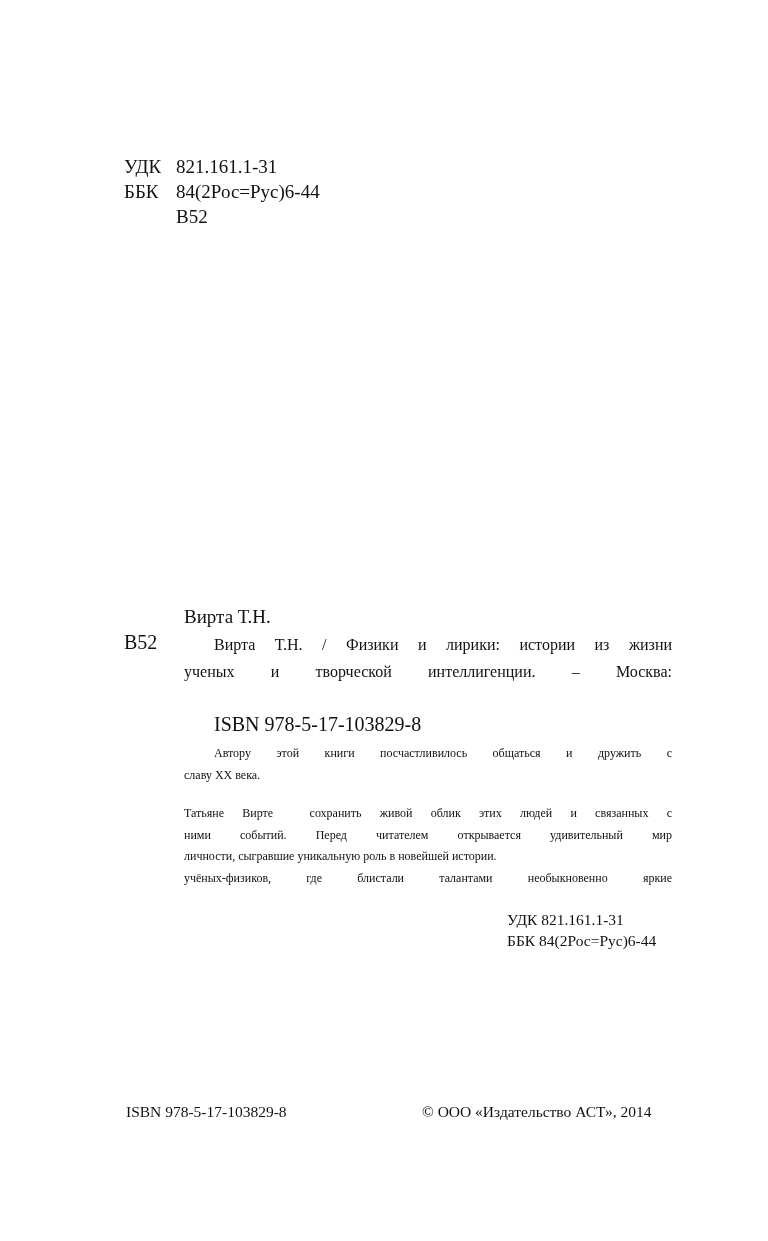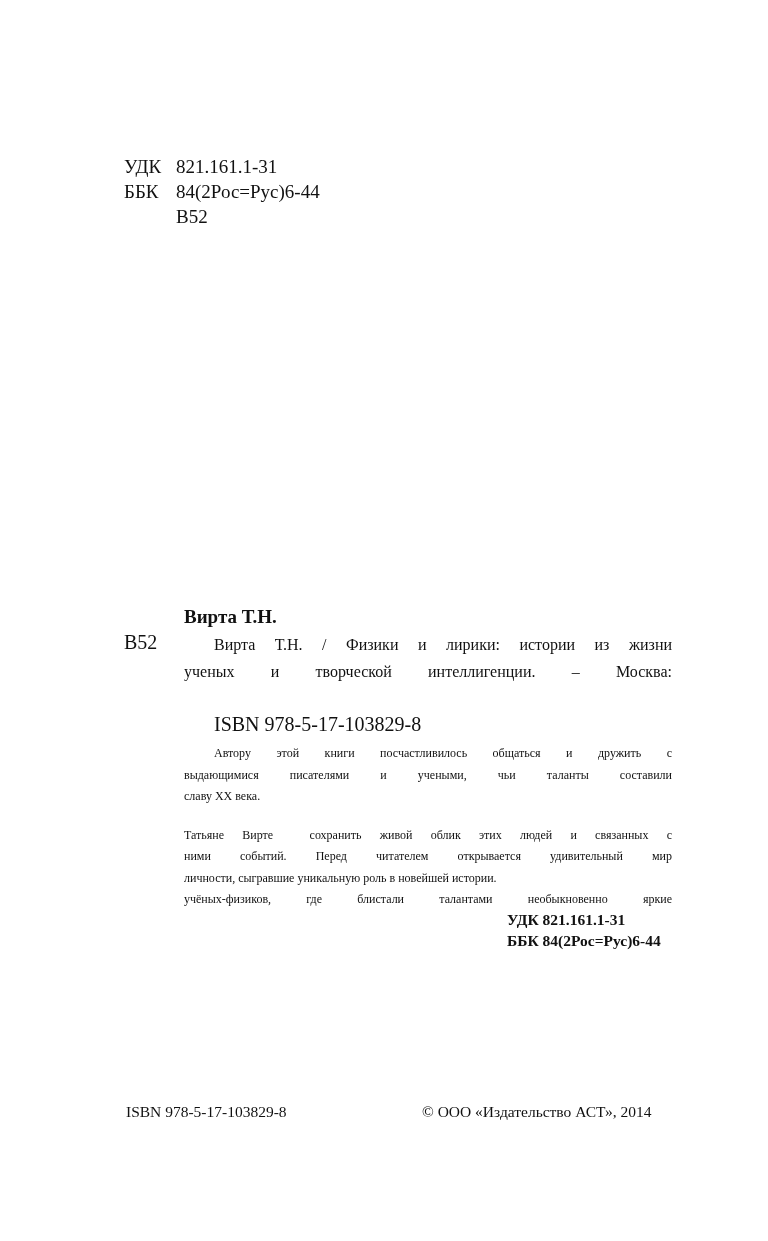--- a/index.html
+++ b/index.html
@@ -8,21 +8,21 @@
       font-family: "Liberation Serif", serif; color: #111111;
     }
     .abs { position: absolute; white-space: nowrap; }
     .top-code { font-size: 19px; line-height: 25px; }
     .top-code .lbl { display: inline-block; width: 52px; }
     .main { font-size: 21px; }
     .annot { font-size: 12px; line-height: 21.5px; }
     .para { text-align: justify; white-space: normal; }
     .para .line { display: block; text-align: justify; text-align-last: justify; }
     .para .line.last { text-align-last: left; }
-    .bold { font-weight: bold; }
+    .bold { font-weight: normal; }
   </style>
 </head>
 <body>
 
 <div class="abs top-code" style="left:124px; top:154px;">
   <div>
     <span class="lbl">УДК</span><span>821.161.1-31</span>
   </div>
   <div>
     <span class="lbl">ББК</span><span>84(2Рос=Рус)6-44</span>
@@ -41,21 +41,20 @@
     <span class="line" style="text-indent:30px;">Вирта Т.Н. / Физики и лирики: истории из жизни</span>
     <span class="line">ученых и творческой интеллигенции. – Москва:</span>
   </div>
 </div>
 
 <div class="abs" style="left:214px; top:713px; font-size:20px;">ISBN 978-5-17-103829-8</div>
 
 <div class="abs annot" style="left:184px; top:743px; width:488px;">
   <div class="para">
     <span class="line" style="text-indent:30px;">Автору этой книги посчастливилось общаться и дружить с</span>
-    <span class="line">выдающимися писателями и учеными, чьи таланты составили</span>
     <span class="line last">славу XX века.</span>
   </div>
   <div class="para">
     <span class="line" style="white-space:pre;margin-top:17px;">Татьяне Вирте  сохранить живой облик этих людей и связанных с</span>
     <span class="line">ними событий. Перед читателем открывается удивительный мир</span>
     <span class="line last">личности, сыгравшие уникальную роль в новейшей истории.</span>
     <span class="line">учёных-физиков, где блистали талантами необыкновенно яркие</span>
   </div>
 </div>
 

